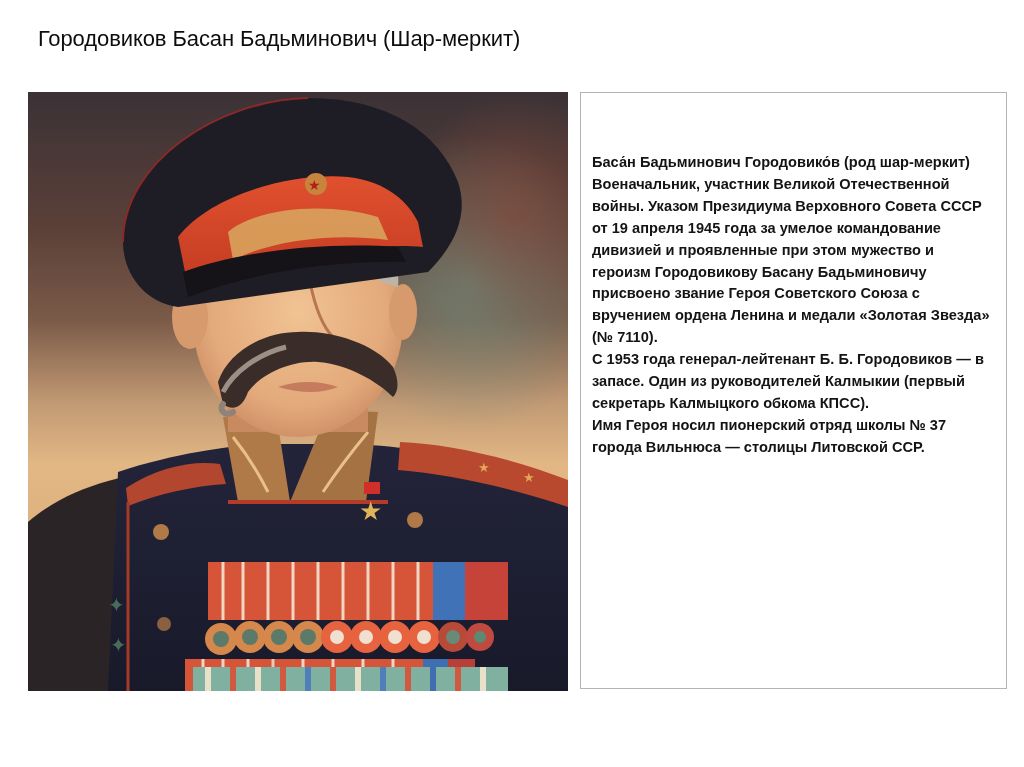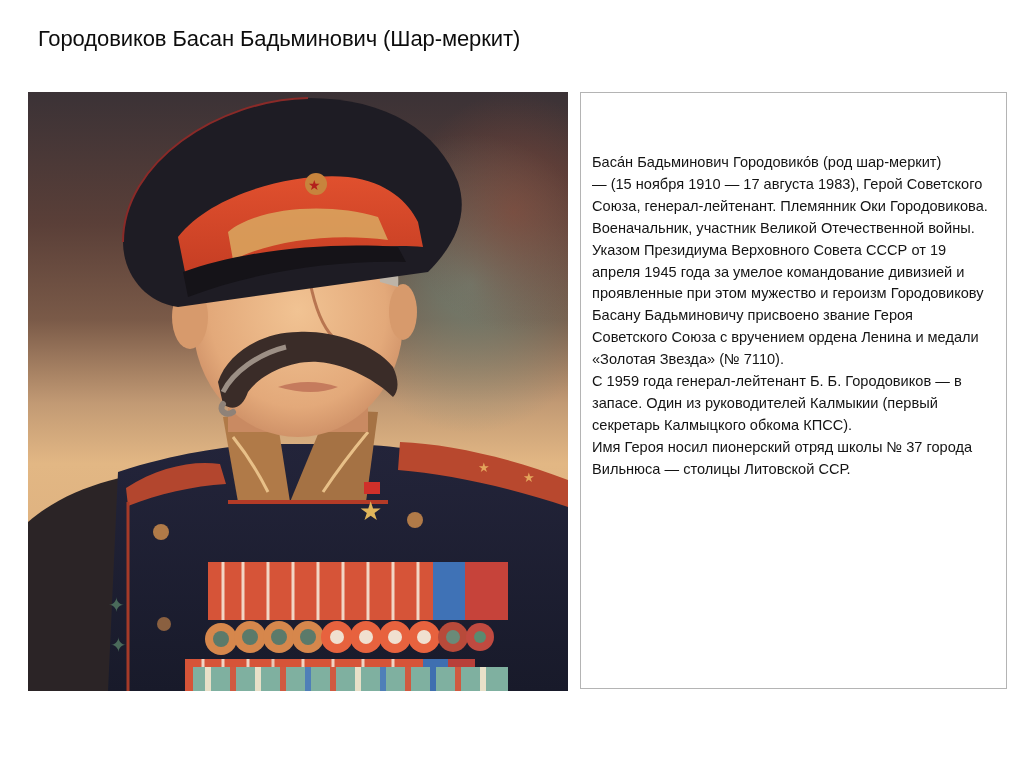--- a/index.html
+++ b/index.html
@@ -41,20 +41,21 @@
     }
     .text-panel {
       position: absolute;
       left: 580px;
       top: 92px;
       width: 427px;
       height: 597px;
       border: 1.5px solid #b4b4b4;
       box-sizing: border-box;
       background: #ffffff;
+      font-weight: bold;
     }
     .bio {
       position: absolute;
       left: 11px;
       top: 59px;
       width: 400px;
       font-size: 14.6px;
       line-height: 21.9px;
       color: #141414;
     }
@@ -238,18 +239,17 @@
     </g>
 
     <text x="80" y="520" font-size="20" fill="#4a6a5a" font-family="DejaVu Sans, sans-serif">✦</text>
     <text x="82" y="560" font-size="20" fill="#4a6a5a" font-family="DejaVu Sans, sans-serif">✦</text>
   </svg>
 </div>
 
 <div class="text-panel">
   <div class="bio">
     <p>Баса́н Бадьминович Городовико́в (род шар-меркит)</p>
-    <p> — (15 ноября 1910 — 17 августа 1983), Герой Советского Союза, генерал-лейтенант. Племянник Оки Городовикова.</p>
     <p>Военачальник, участник Великой Отечественной войны. Указом Президиума Верховного Совета СССР от 19 апреля 1945 года за умелое командование дивизией и проявленные при этом мужество и героизм Городовикову Басану Бадьминовичу присвоено звание Героя Советского Союза с вручением ордена Ленина и медали «Золотая Звезда» (№ 7110).</p>
-    <p>С 1959 года генерал-лейтенант Б. Б. Городовиков — в запасе. Один из руководителей Калмыкии (первый секретарь Калмыцкого обкома КПСС).</p>
+    <p>С 1953 года генерал-лейтенант Б. Б. Городовиков — в запасе. Один из руководителей Калмыкии (первый секретарь Калмыцкого обкома КПСС).</p>
     <p>Имя Героя носил пионерский отряд школы № 37 города Вильнюса — столицы Литовской ССР.</p>
   </div>
 </div>
 
 </body></html>

